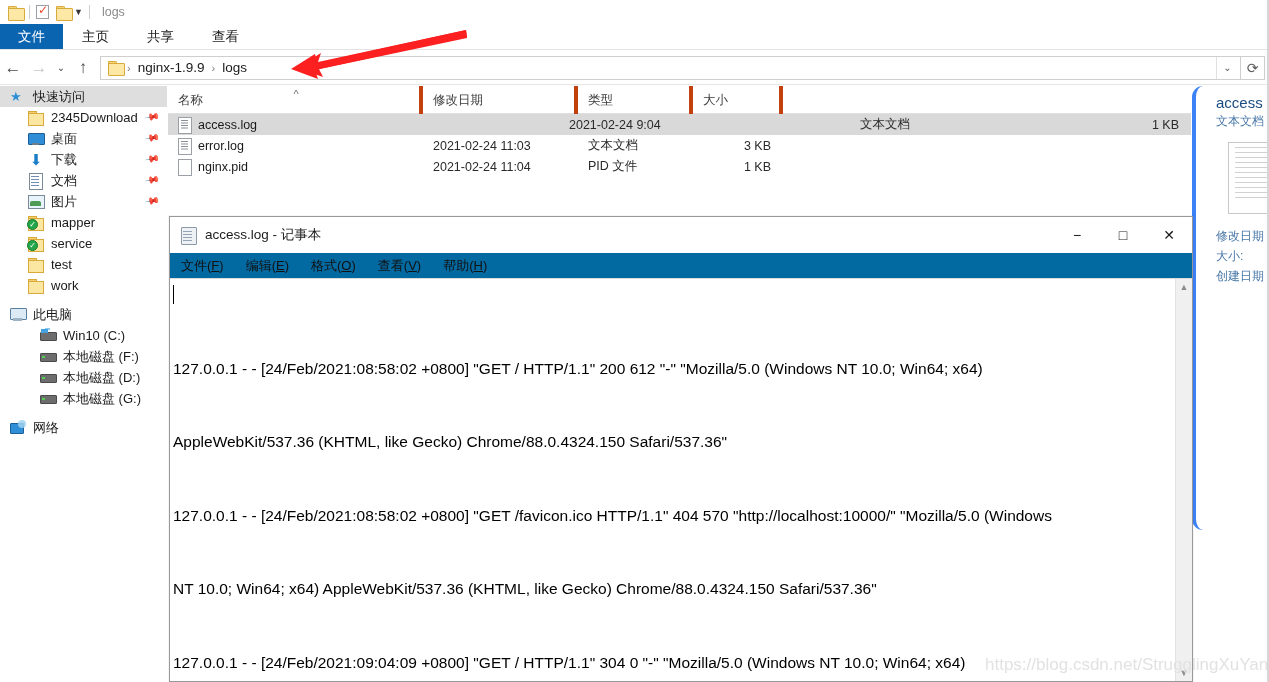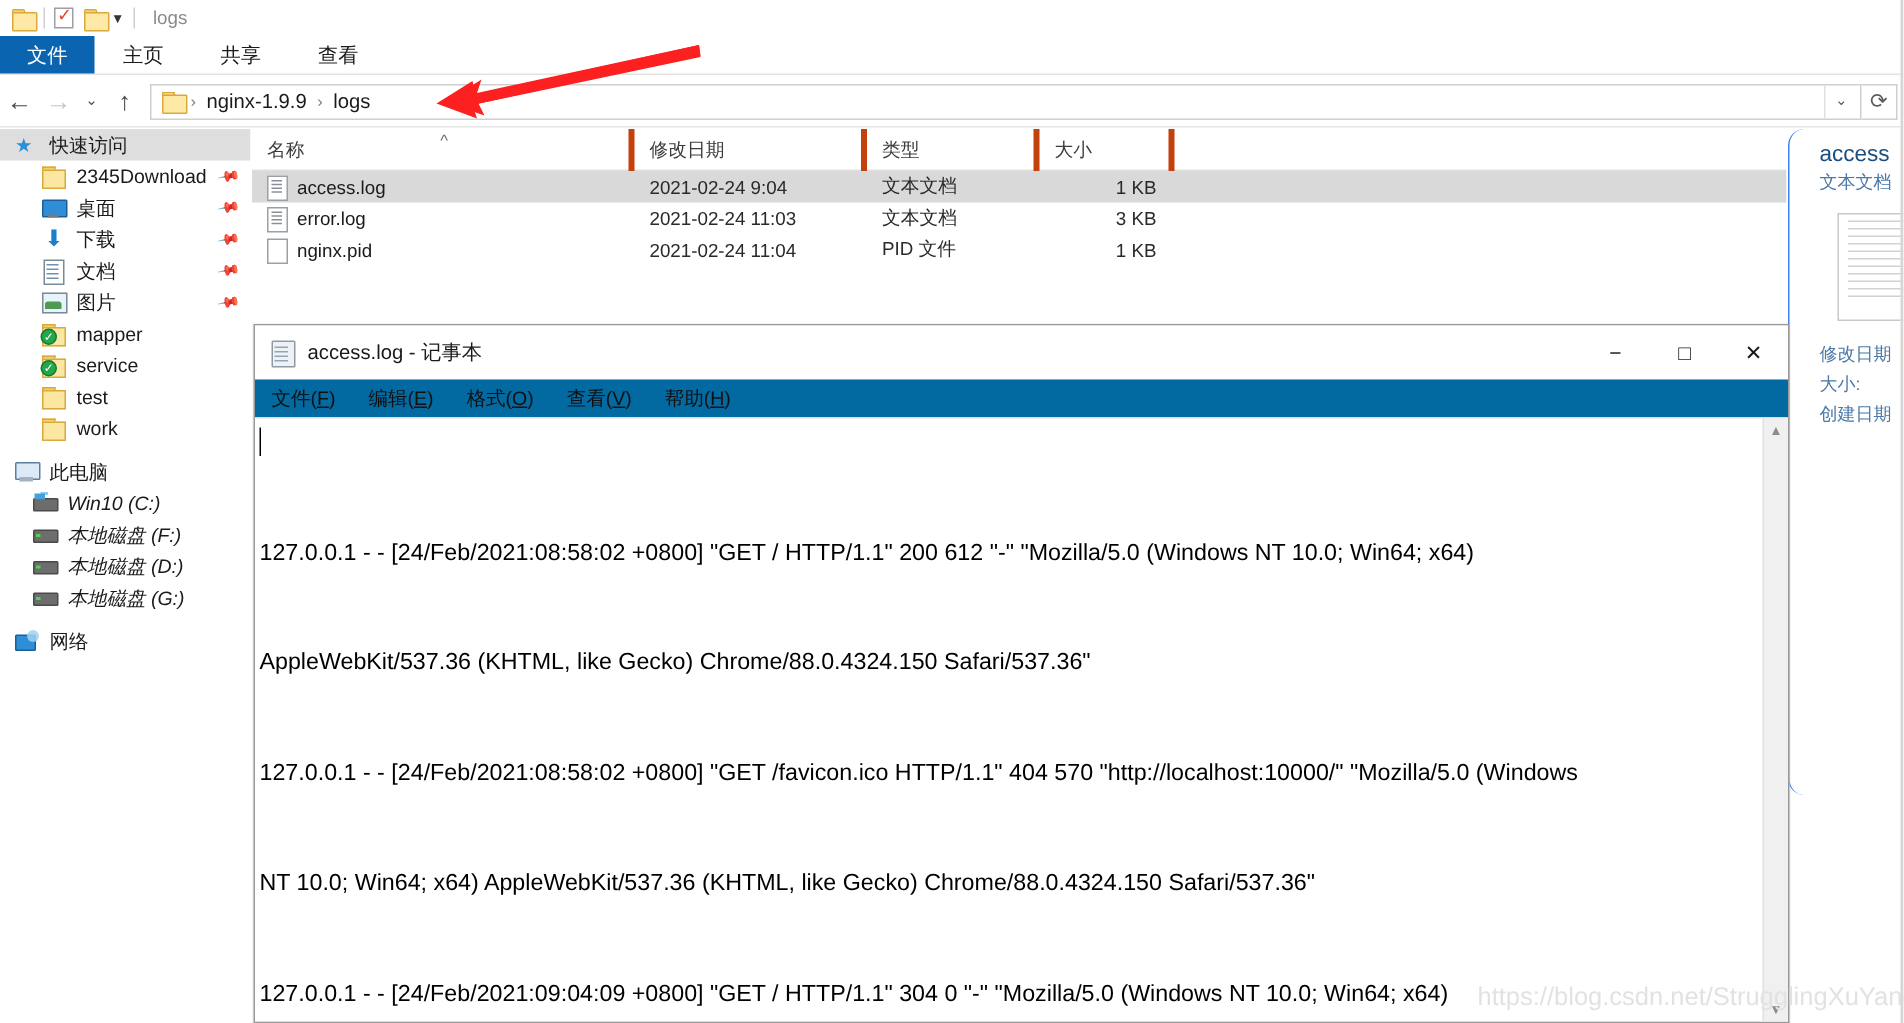--- a/index.html
+++ b/index.html
@@ -97,21 +97,21 @@
     font-size: 13px; color: #1a1a1a; padding-left: 10px; position: relative;
   }
   .nav-item.sel { background: #dedede; }
   .nav-item .lbl { margin-left: 7px; white-space: nowrap; }
   .nav-item .pin {
     position: absolute; right: 9px; color: #8b8b8b; font-size: 10px;
     transform: rotate(35deg);
   }
   .ind-0 { padding-left: 10px; }
   .ind-1 { padding-left: 28px; }
-  .ind-2 { padding-left: 22px; font-style: italic; }
+  .ind-2 { padding-left: 40px; }
 
   
   .i16 { width: 16px; height: 15px; position: relative; flex: 0 0 16px; }
   .i-pin-star { color: #2d8fd5; font-size: 13px; line-height: 15px; }
   .i-folder::before {
     content:""; position:absolute; left:0; top:1px; width:7px; height:3px;
     background:#f5cf6e; border:1px solid #d9a93c; border-bottom:none;
   }
   .i-folder::after {
     content:""; position:absolute; left:0; top:3px; width:14px; height:11px;
@@ -209,41 +209,41 @@
     font-size: 11px; color: #6b6b6b;
   }
   .c-name { width: 255px; }
   .c-date { width: 155px; }
   .c-type { width: 115px; }
   .c-size { width: 90px; }
   .frow {
     height: 21px; display: flex; align-items: center; font-size: 12.5px;
     color: #1a1a1a;
   }
-  .frow.sel { background: #d9d9d9; }
+  .frow.sel { background: #d9d9d9; justify-content: space-between; }
   .f-name { width: 255px; display: flex; align-items: center; padding-left: 10px; }
   .f-name .lbl { margin-left: 8px; }
   .f-date { width: 155px; padding-left: 10px; color: #2a2a2a; }
   .f-type { width: 115px; padding-left: 10px; color: #2a2a2a; }
   .f-size { width: 90px; padding-right: 12px; text-align: right; color: #2a2a2a; }
   .i-file { width: 12px; height: 15px; position: relative; flex: 0 0 12px; }
   .i-file::before {
     content:""; position:absolute; left:0; top:0; width:12px; height:15px;
     background:#fff; border:1px solid #9aa0a6;
   }
   .i-file.lines::after {
     content:""; position:absolute; left:2.5px; top:3px; width:7px; height:1px;
     background:#8a9099;
     box-shadow: 0 2.5px 0 #8a9099, 0 5px 0 #8a9099, 0 7.5px 0 #8a9099;
   }
 
   
   .details {
     position: absolute; left: 1192px; top: 86px; width: 77px; height: 444px;
-    background: #fff; border-left: 1px solid #3b82f6; overflow: hidden;
+    background: #fff; border-left: 4px solid #3b82f6; overflow: hidden;
     padding: 8px 0 0 20px;
     border-radius: 11px;
   }
   .det-title { font-size: 15px; color: #1a4d80; white-space: nowrap; }
   .det-sub { font-size: 12px; color: #4a78a8; margin-top: 2px; white-space: nowrap; }
   .det-thumb {
     margin: 12px 0 0 12px; width: 60px; height: 72px;
     background: #fff; border: 1px solid #c8c8c8;
   }
   .det-thumb .ln {

